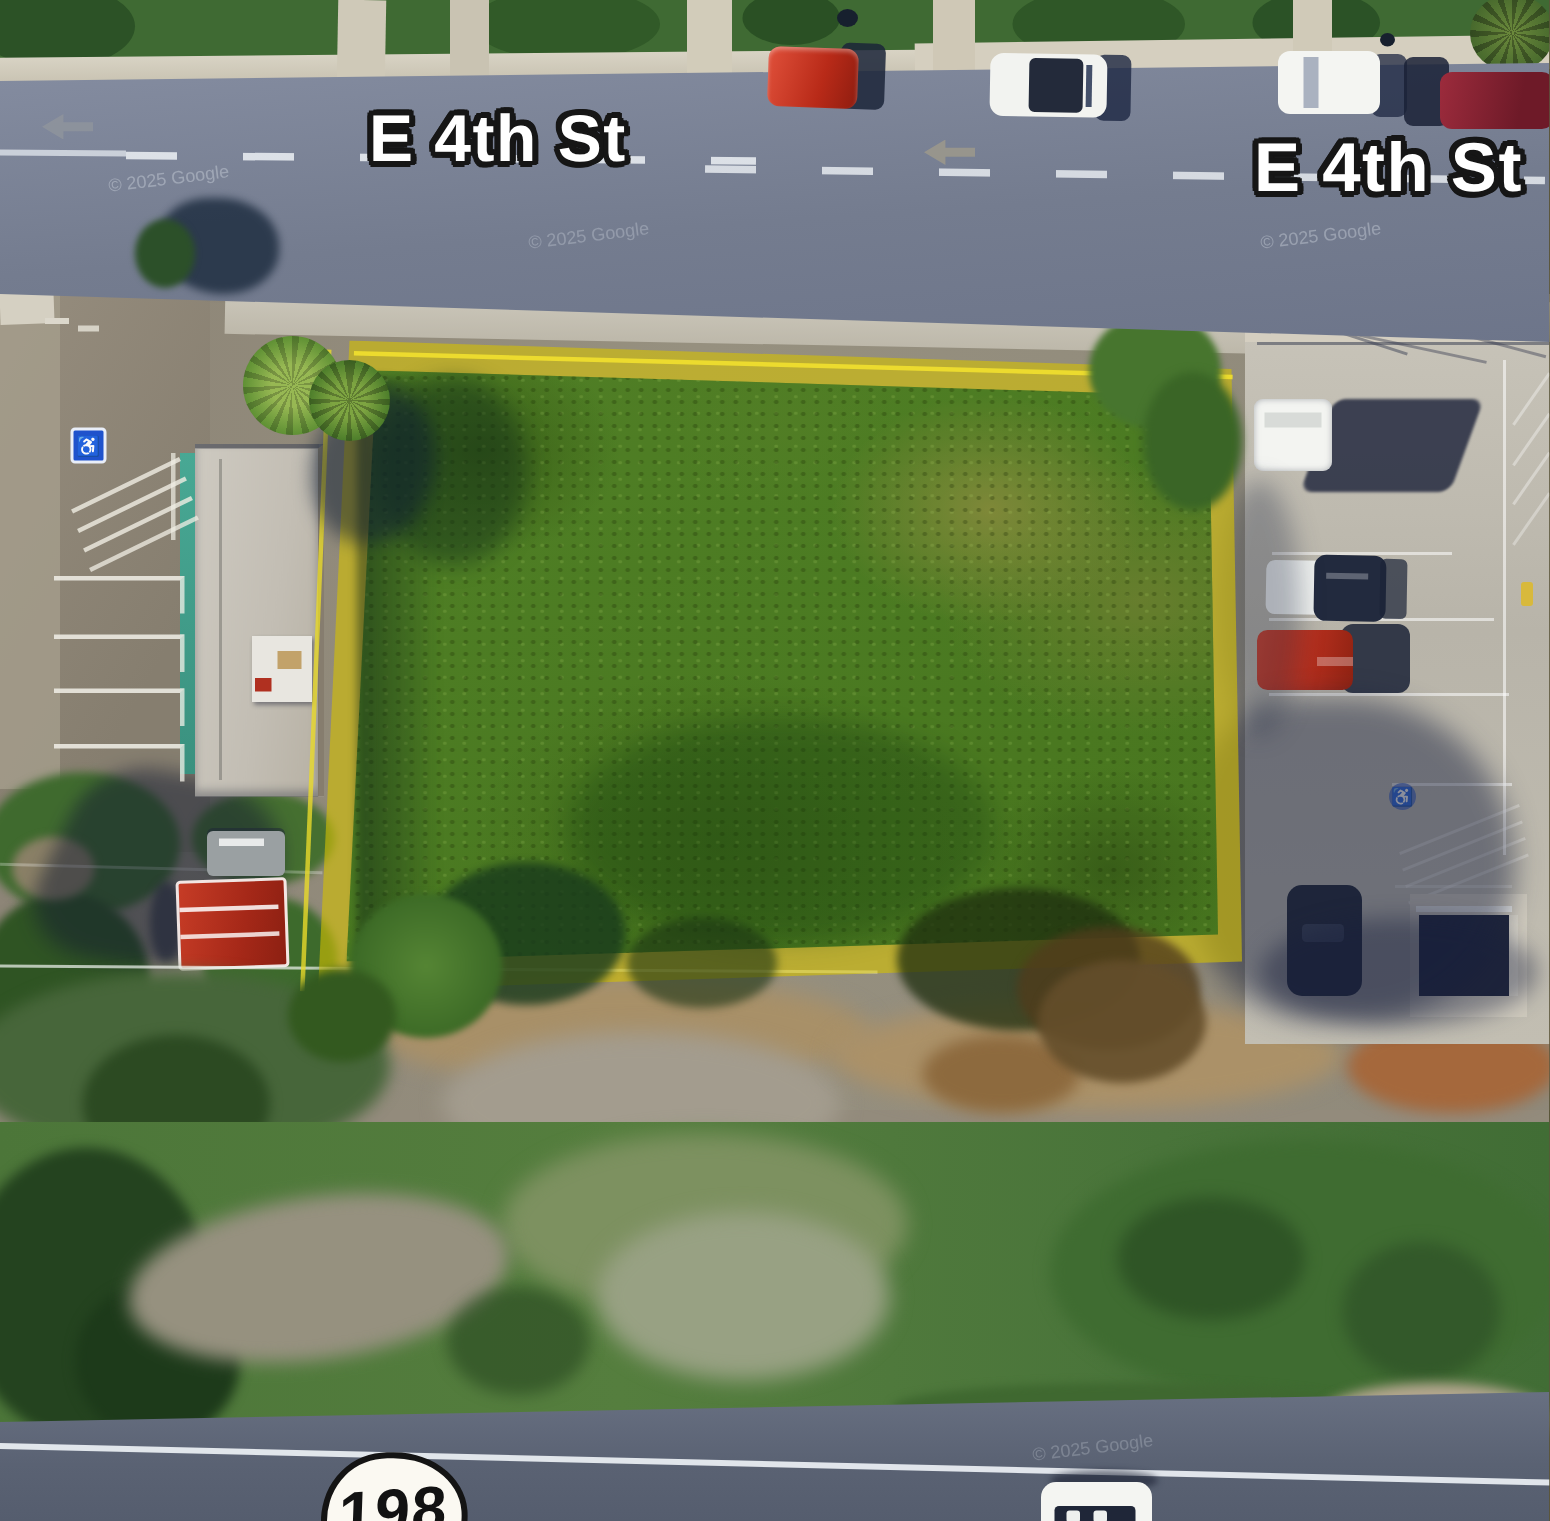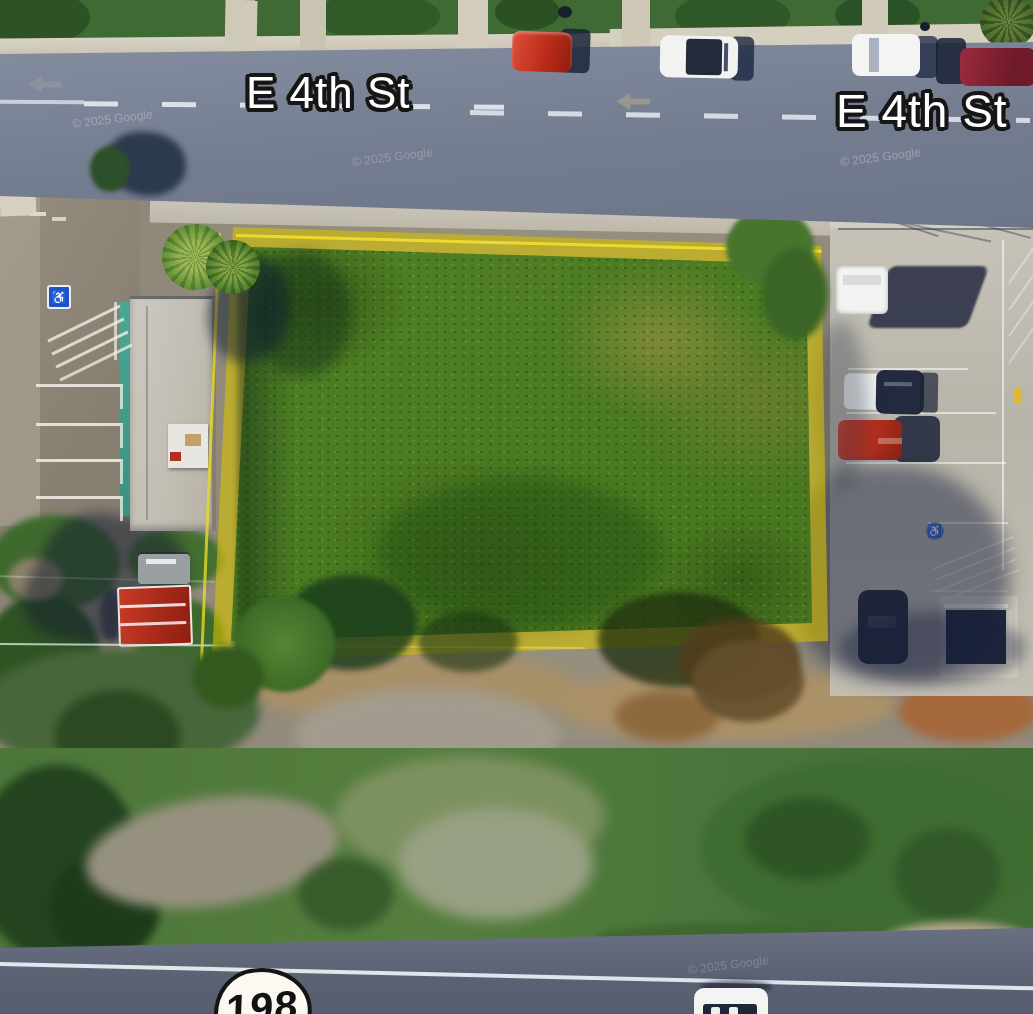--- a/index.html
+++ b/index.html
@@ -4,21 +4,21 @@
 <style>
   html,body{margin:0;padding:0;background:#222;}
   #stage{
     position:relative;width:1033px;height:1014px;overflow:hidden;
     font-family:"Liberation Sans",sans-serif;
     background:#938b7c;
   }
   .abs{position:absolute;}
   .blob{position:absolute;border-radius:50%;}
   .street-label{
-    position:absolute;color:#fff;font-weight:400;letter-spacing:1px;white-space:nowrap;
+    position:absolute;color:#fff;font-weight:700;letter-spacing:1px;white-space:nowrap;
     text-shadow:
       -3px -3px 0 #161616, -3px 3px 0 #161616, 3px -3px 0 #161616, 3px 3px 0 #161616,
       -4px 0 0 #161616, 4px 0 0 #161616, 0 -4px 0 #161616, 0 4px 0 #161616,
       -3px 0 0 #161616, 3px 0 0 #161616, 0 -3px 0 #161616, 0 3px 0 #161616,
       -4px -2px 0 #161616, 4px 2px 0 #161616, -2px 4px 0 #161616, 2px -4px 0 #161616;
   }
   .watermark{
     position:absolute;color:rgba(235,240,247,.33);font-size:12px;white-space:nowrap;
     transform:rotate(-7deg);
   }

